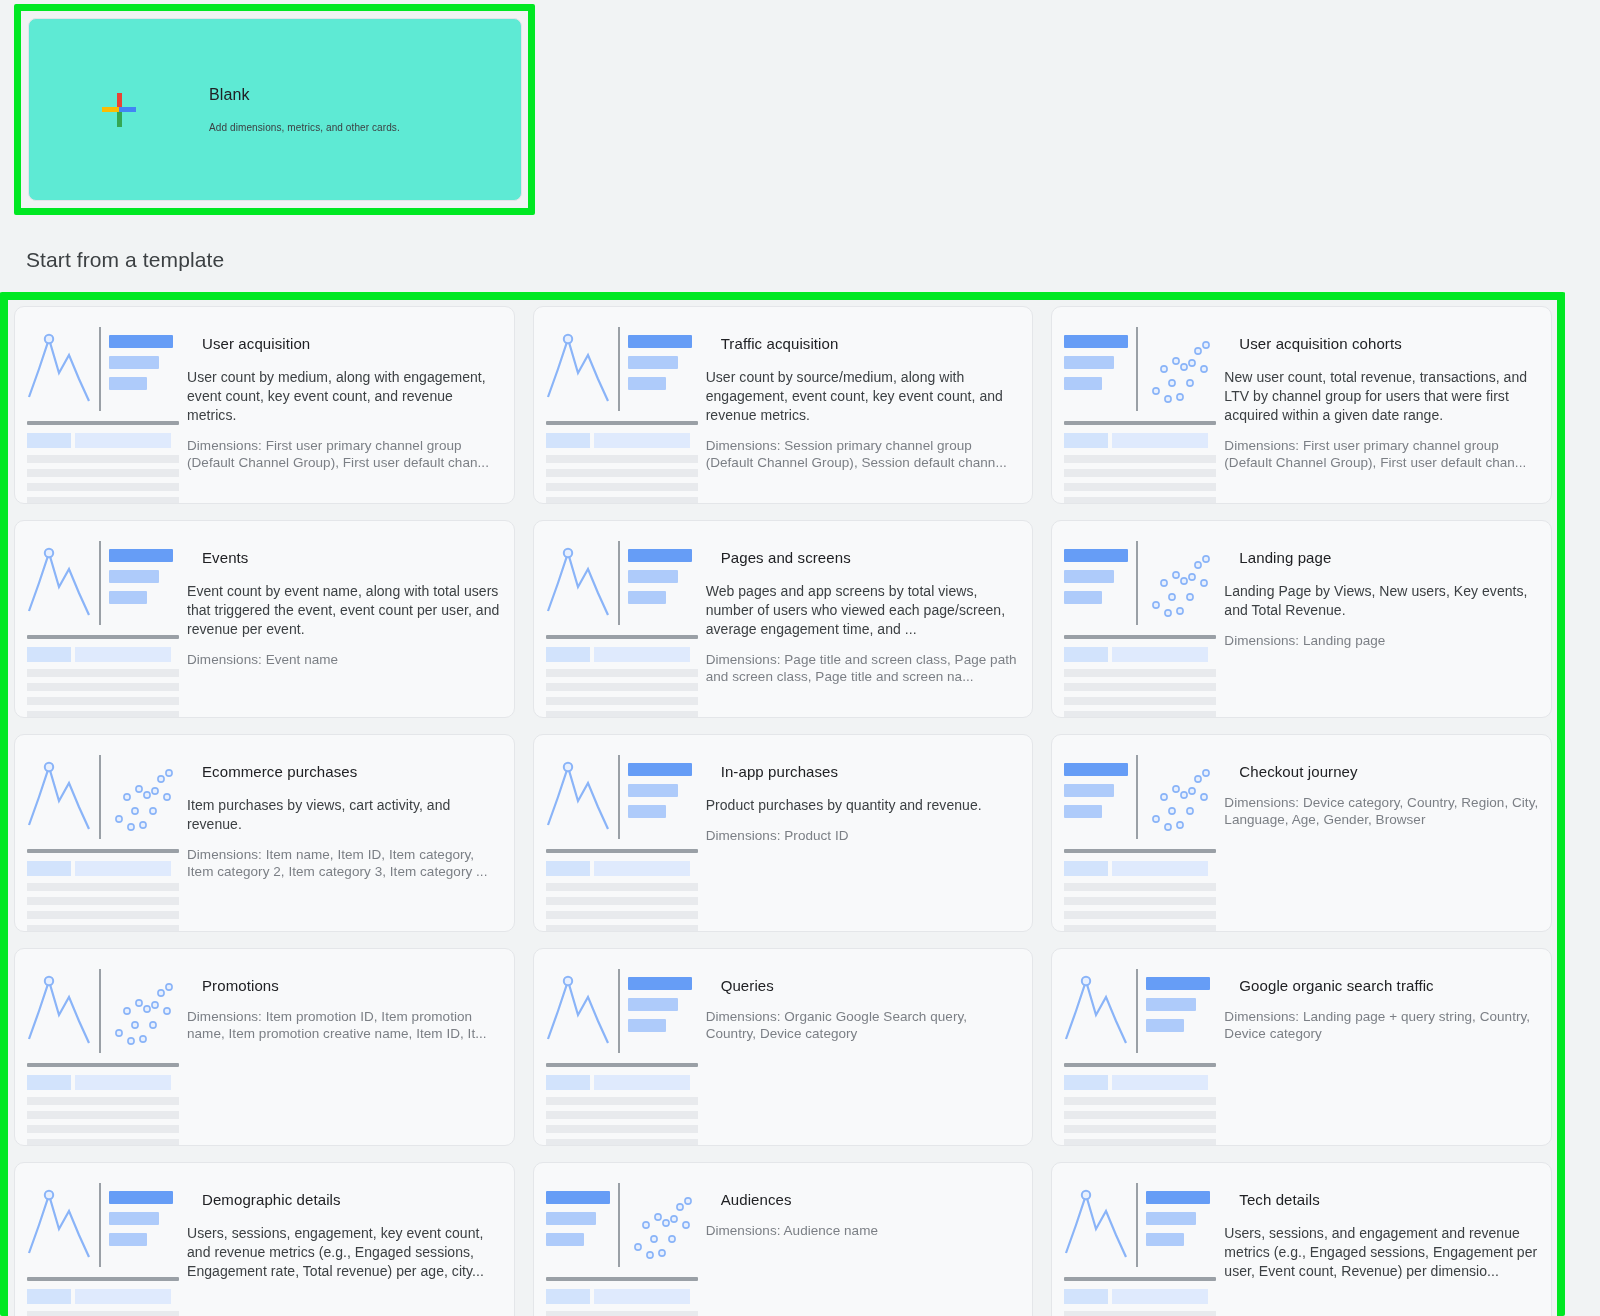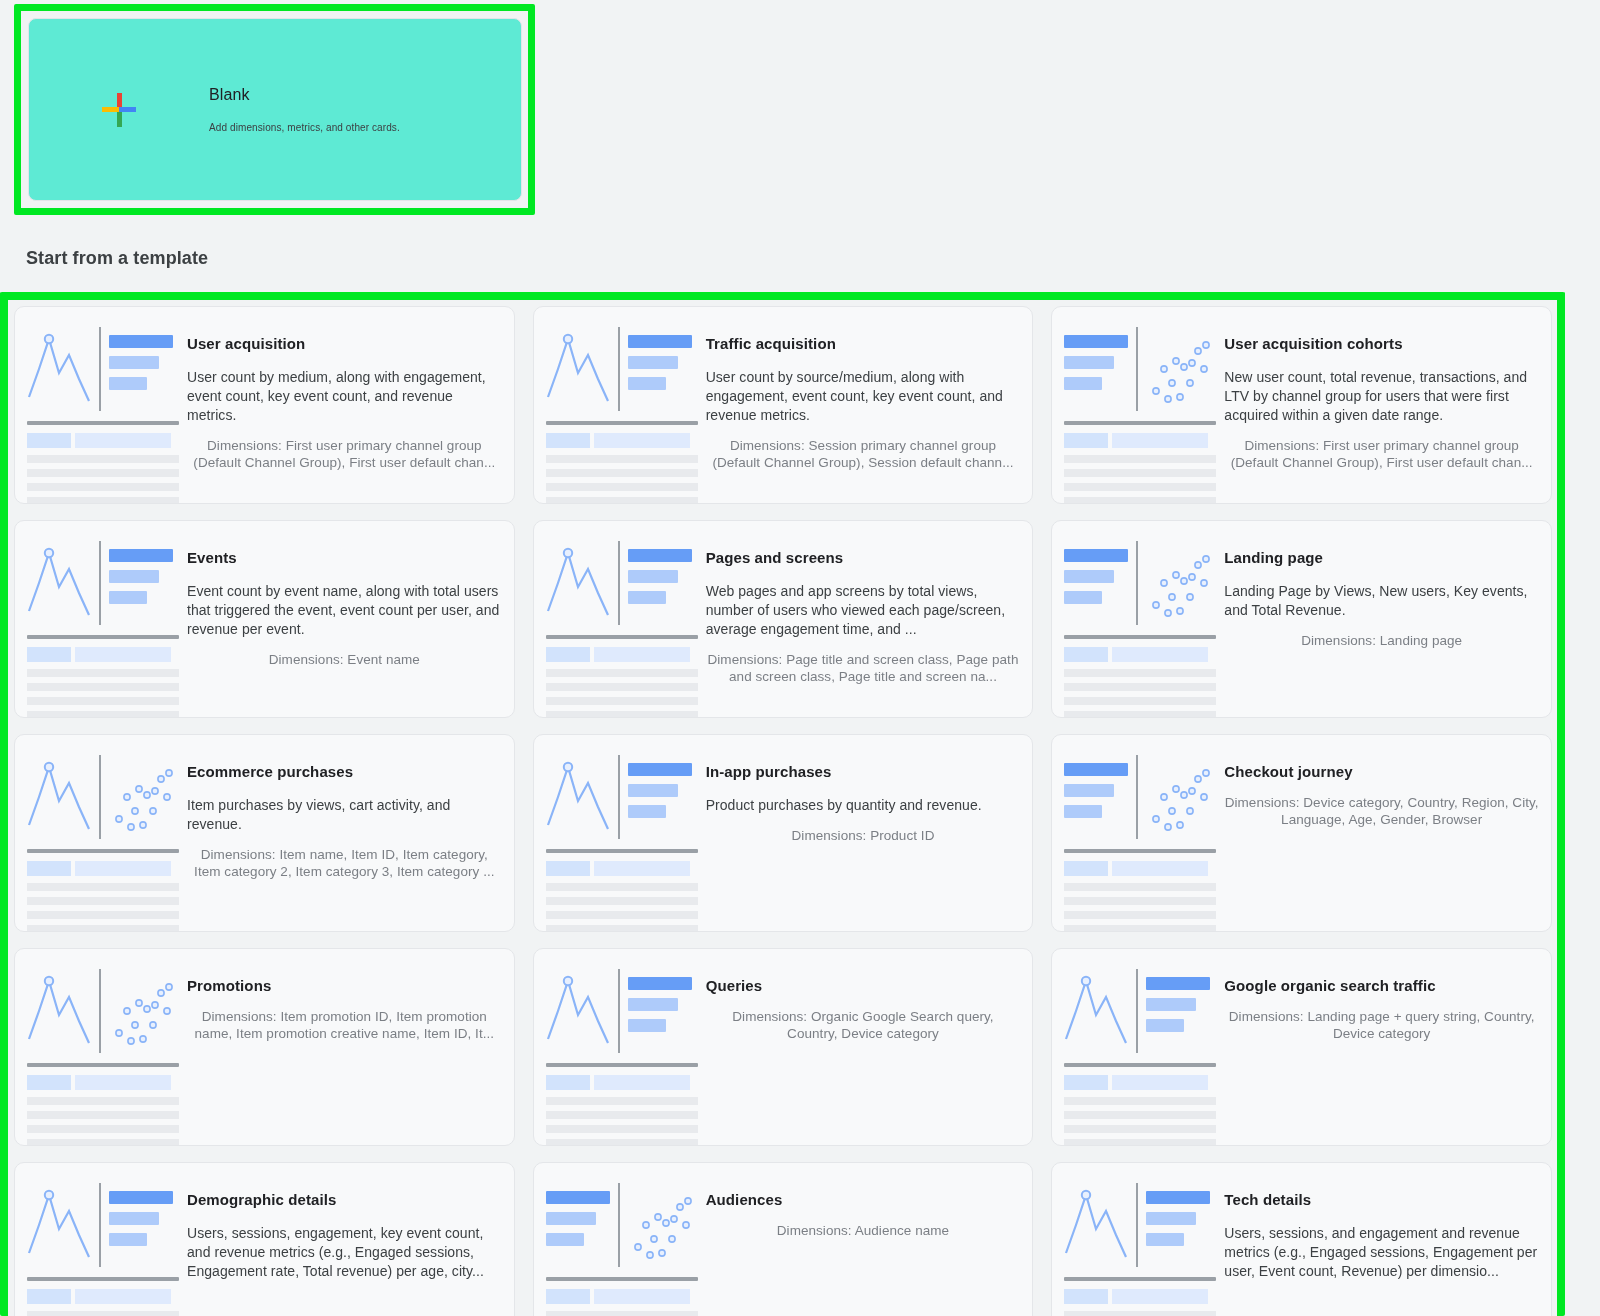--- a/index.html
+++ b/index.html
@@ -47,21 +47,21 @@
   .blank-text { padding-right: 20px; }
   .blank-title {
     font-size: 16px; color: #202124; font-weight: 500;
     letter-spacing: .1px; margin-bottom: 18px;
   }
   .blank-desc { font-size: 10px; color: #3c4043; letter-spacing: .1px; }
 
   
   .section-title {
     position: absolute; left: 26px; top: 248px;
-    font-size: 18px; color: #3c4043; font-weight: 700; letter-spacing: .1px; text-align: center;
+    font-size: 21px; color: #3c4043; font-weight: 400; letter-spacing: .1px; text-align: center;
   }
 
   
   .grid {
     position: absolute; left: 14px; top: 306px;
     width: 1538px;
     display: grid;
     grid-template-columns: repeat(3, 1fr);
     column-gap: 18px;
     row-gap: 16px;
@@ -71,29 +71,29 @@
     border: 1px solid #e4e6e9;
     border-radius: 10px;
     height: 198px;
     display: flex;
     overflow: hidden;
     padding: 14px 12px 10px 12px;
   }
   .thumb { flex: 0 0 152px; width: 152px; position: relative; padding-top: 4px; }
   .tbody { flex: 1 1 auto; padding-left: 8px; padding-top: 14px; overflow: hidden; }
   .tname {
-    font-size: 15px; color: #202124; font-weight: 700;
-    letter-spacing: .1px; margin-bottom: 14px;
+    font-size: 15px; color: #202124; font-weight: 400;
+    letter-spacing: .1px; margin-bottom: 14px; margin-left: 15px;
   }
   .tdesc {
     font-size: 14px; color: #3c4043; line-height: 19px;
     letter-spacing: .05px; margin-bottom: 12px; margin-top: 16px;
   }
   .tdims {
-    font-size: 13.5px; color: #7b7f85; line-height: 17px; letter-spacing: .05px; text-align: center;
+    font-size: 13.5px; color: #7b7f85; line-height: 17px; letter-spacing: .05px;
   }
 
   
   .viz { position: relative; height: 92px; display: flex; align-items: flex-start; }
   .viz-left  { position: relative; width: 66px; height: 88px; }
   .viz-div   { width: 2px; height: 84px; background: #9aa0a6; margin: 2px 8px 0 6px; flex: 0 0 2px; }
   .viz-right { position: relative; width: 66px; height: 88px; }
 
   .bars { padding-top: 10px; }
   .bar { border-radius: 1px; margin-bottom: 8px; height: 13px; }

